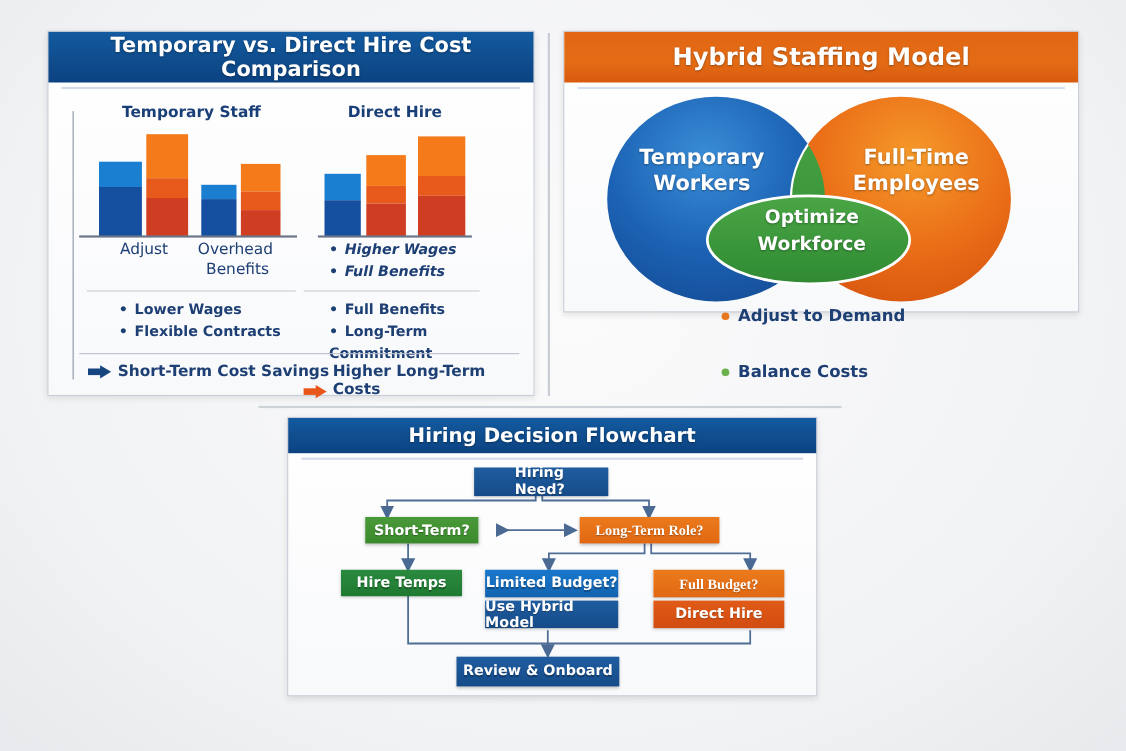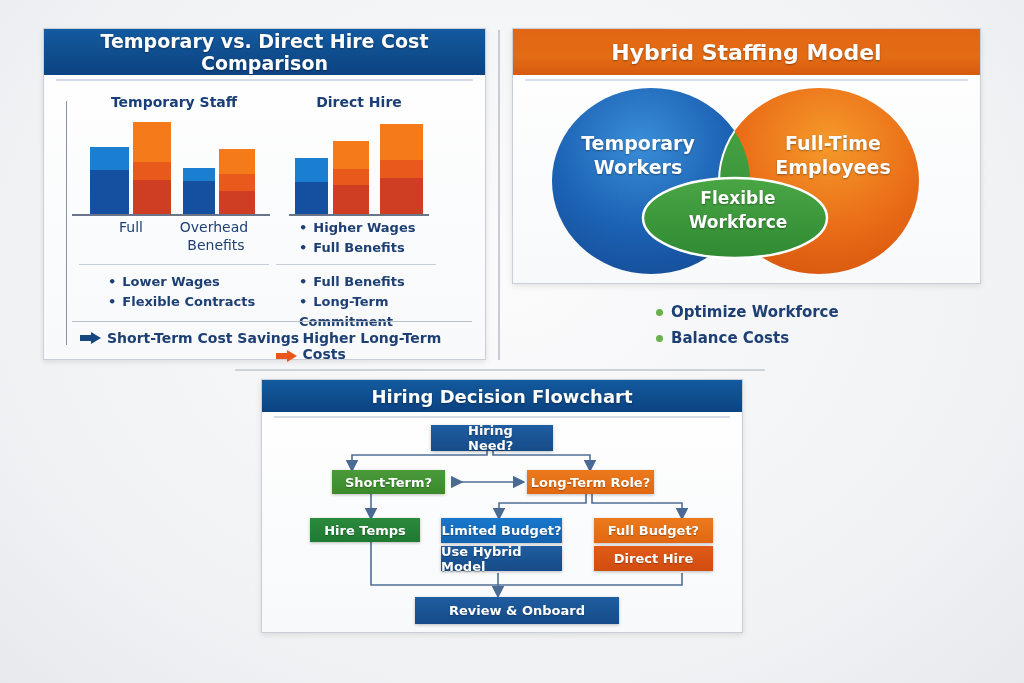--- a/index.html
+++ b/index.html
@@ -60,21 +60,21 @@
   .node {
     position: absolute; color: #fff; font-weight: bold; font-size: 13px;
     display: flex; align-items: center; justify-content: center;
     text-shadow: 0 1px 1px rgba(0,0,0,0.3);
     box-shadow: 0 1px 3px rgba(0,0,0,0.25);
   }
   .n-blue { background: linear-gradient(180deg, #1f5da0, #164b88); }
   .n-lblue { background: linear-gradient(180deg, #1878cc, #1363b0); }
   .n-green { background: linear-gradient(180deg, #4a9a3a, #3a8a2c); }
   .n-dgreen { background: linear-gradient(180deg, #2a8a3e, #207a32); }
-  .n-orange { background: linear-gradient(180deg, #ec7a1c, #e06812); }
+  .n-orange { background: linear-gradient(180deg, #ec7a1c, #e06812); font-family: Liberation Serif, serif; }
   .n-red { background: linear-gradient(180deg, #e05a18, #d24c10); }
 </style>
 </head>
 <body>
 
 <div class="panel" id="p1">
   <div class="panel-header hdr-blue">Temporary vs. Direct Hire Cost Comparison</div>
   <div class="hdr-rule" style="top:50px;"></div>
 
   <div class="vaxis" style="left:22px; top:72px; height:244px;"></div>
@@ -111,25 +111,25 @@
     <div class="seg" style="height:16px; background:#e85a1c;"></div>
     <div class="seg" style="height:30px; background:#cf3e22;"></div>
   </div>
   <div class="bar" style="left:336px; top:95px; width:43px; height:91px;">
     <div class="seg" style="height:36px; background:#f47a1a;"></div>
     <div class="seg" style="height:18px; background:#e85a1c;"></div>
     <div class="seg" style="height:37px; background:#cf3e22;"></div>
   </div>
   <div class="baseline" style="left:245px; top:185px; width:140px;"></div>
 
-  <div class="lbl" style="left:52px; top:189px; width:70px;">Full</div>
+  <div class="lbl" style="left:52px; top:189px; width:70px;">Adjust</div>
   <div class="lbl" style="left:130px; top:189px; width:80px;">Overhead</div>
   <div class="lbl" style="left:130px; top:207px; width:84px;">Benefits</div>
 
-  <div class="bullets" style="left:255px; top:189px;">
+  <div class="bullets" style="left:255px; top:189px;font-style:italic;">
     <div><span class="bdot">•</span><span>Higher Wages</span></div>
     <div><span class="bdot">•</span><span>Full Benefits</span></div>
   </div>
 
   <div class="hline" style="left:35px; top:235px; width:190px;"></div>
   <div class="hline" style="left:232px; top:235px; width:160px;"></div>
 
   <div class="bullets" style="left:52px; top:243px;margin-left:12px;">
     <div><span class="bdot">•</span><span>Lower Wages</span></div>
     <div><span class="bdot">•</span><span>Flexible Contracts</span></div>
@@ -185,27 +185,27 @@
 
   <div class="venn-text" style="left:65px; top:102px; width:120px; font-size:19px;">
     <div>Temporary</div>
       <div>Workers</div>
   </div>
   <div class="venn-text" style="left:255px; top:102px; width:130px; font-size:19px;">
     <div>Full-Time</div>
       <div>Employees</div>
   </div>
   <div class="venn-text" style="left:170px; top:157px; width:110px; font-size:17px;">
-    <div>Flexible</div>
+    <div>Optimize</div>
       <div>Workforce</div>
   </div>
 
-  <div class="kp" style="top:274px;">
-    <span class="dot" style="background:#6ab04c;"></span>
-    <span>Optimize Workforce</span>
+  <div class="kp" style="top:249px;">
+    <span class="dot" style="background:#e8761c;"></span>
+    <span>Adjust to Demand</span>
   </div>
   <div class="kp" style="top:300px;">
     <span class="dot" style="background:#6ab04c;"></span>
     <span>Balance Costs</span>
   </div>
 </div>
 
 <div class="divider-h"></div>
 
 <div class="panel" id="p3">
@@ -224,21 +224,21 @@
       <path d="M195,102 L257,102" marker-start="url(#ah)" marker-end="url(#ah)"></path>
       <path d="M109,114 L109,134" marker-end="url(#ah)"></path>
       <path d="M324,114 L324,123 L237,123 L237,134" marker-end="url(#ah)"></path>
       <path d="M330,114 L330,123 L420,123 L420,134" marker-end="url(#ah)"></path>
       <path d="M109,161 L109,205 L420,205 L420,193"></path>
       <path d="M236,193 L236,212" marker-end="url(#ah)"></path>
     </g>
   </svg>
 
   <div class="node n-blue" style="left:169px; top:45px; width:122px; height:26px;padding-left:37px;">Hiring Need?</div>
-  <div class="node n-green" style="left:70px; top:90px; width:113px; height:24px;">Short-Term?</div>
+  <div class="node n-green" style="left:70px; top:90px; width:103px; height:24px;">Short-Term?</div>
   <div class="node n-orange" style="left:265px; top:90px; width:127px; height:24px;">Long-Term Role?</div>
   <div class="node n-dgreen" style="left:48px; top:138px; width:110px; height:24px;">Hire Temps</div>
   <div class="node n-lblue" style="left:179px; top:138px; width:121px; height:25px;">Limited Budget?</div>
   <div class="node n-blue" style="left:179px; top:166px; width:121px; height:25px;">Use Hybrid Model</div>
   <div class="node n-orange" style="left:332px; top:138px; width:119px; height:25px;">Full Budget?</div>
   <div class="node n-red" style="left:332px; top:166px; width:119px; height:25px;">Direct Hire</div>
-  <div class="node n-blue" style="left:153px; top:217px; width:204px; height:27px;">Review &amp; Onboard</div>
+  <div class="node n-blue" style="left:153px; top:217px; width:148px; height:27px;">Review &amp; Onboard</div>
 </div>
 
 </body></html>

